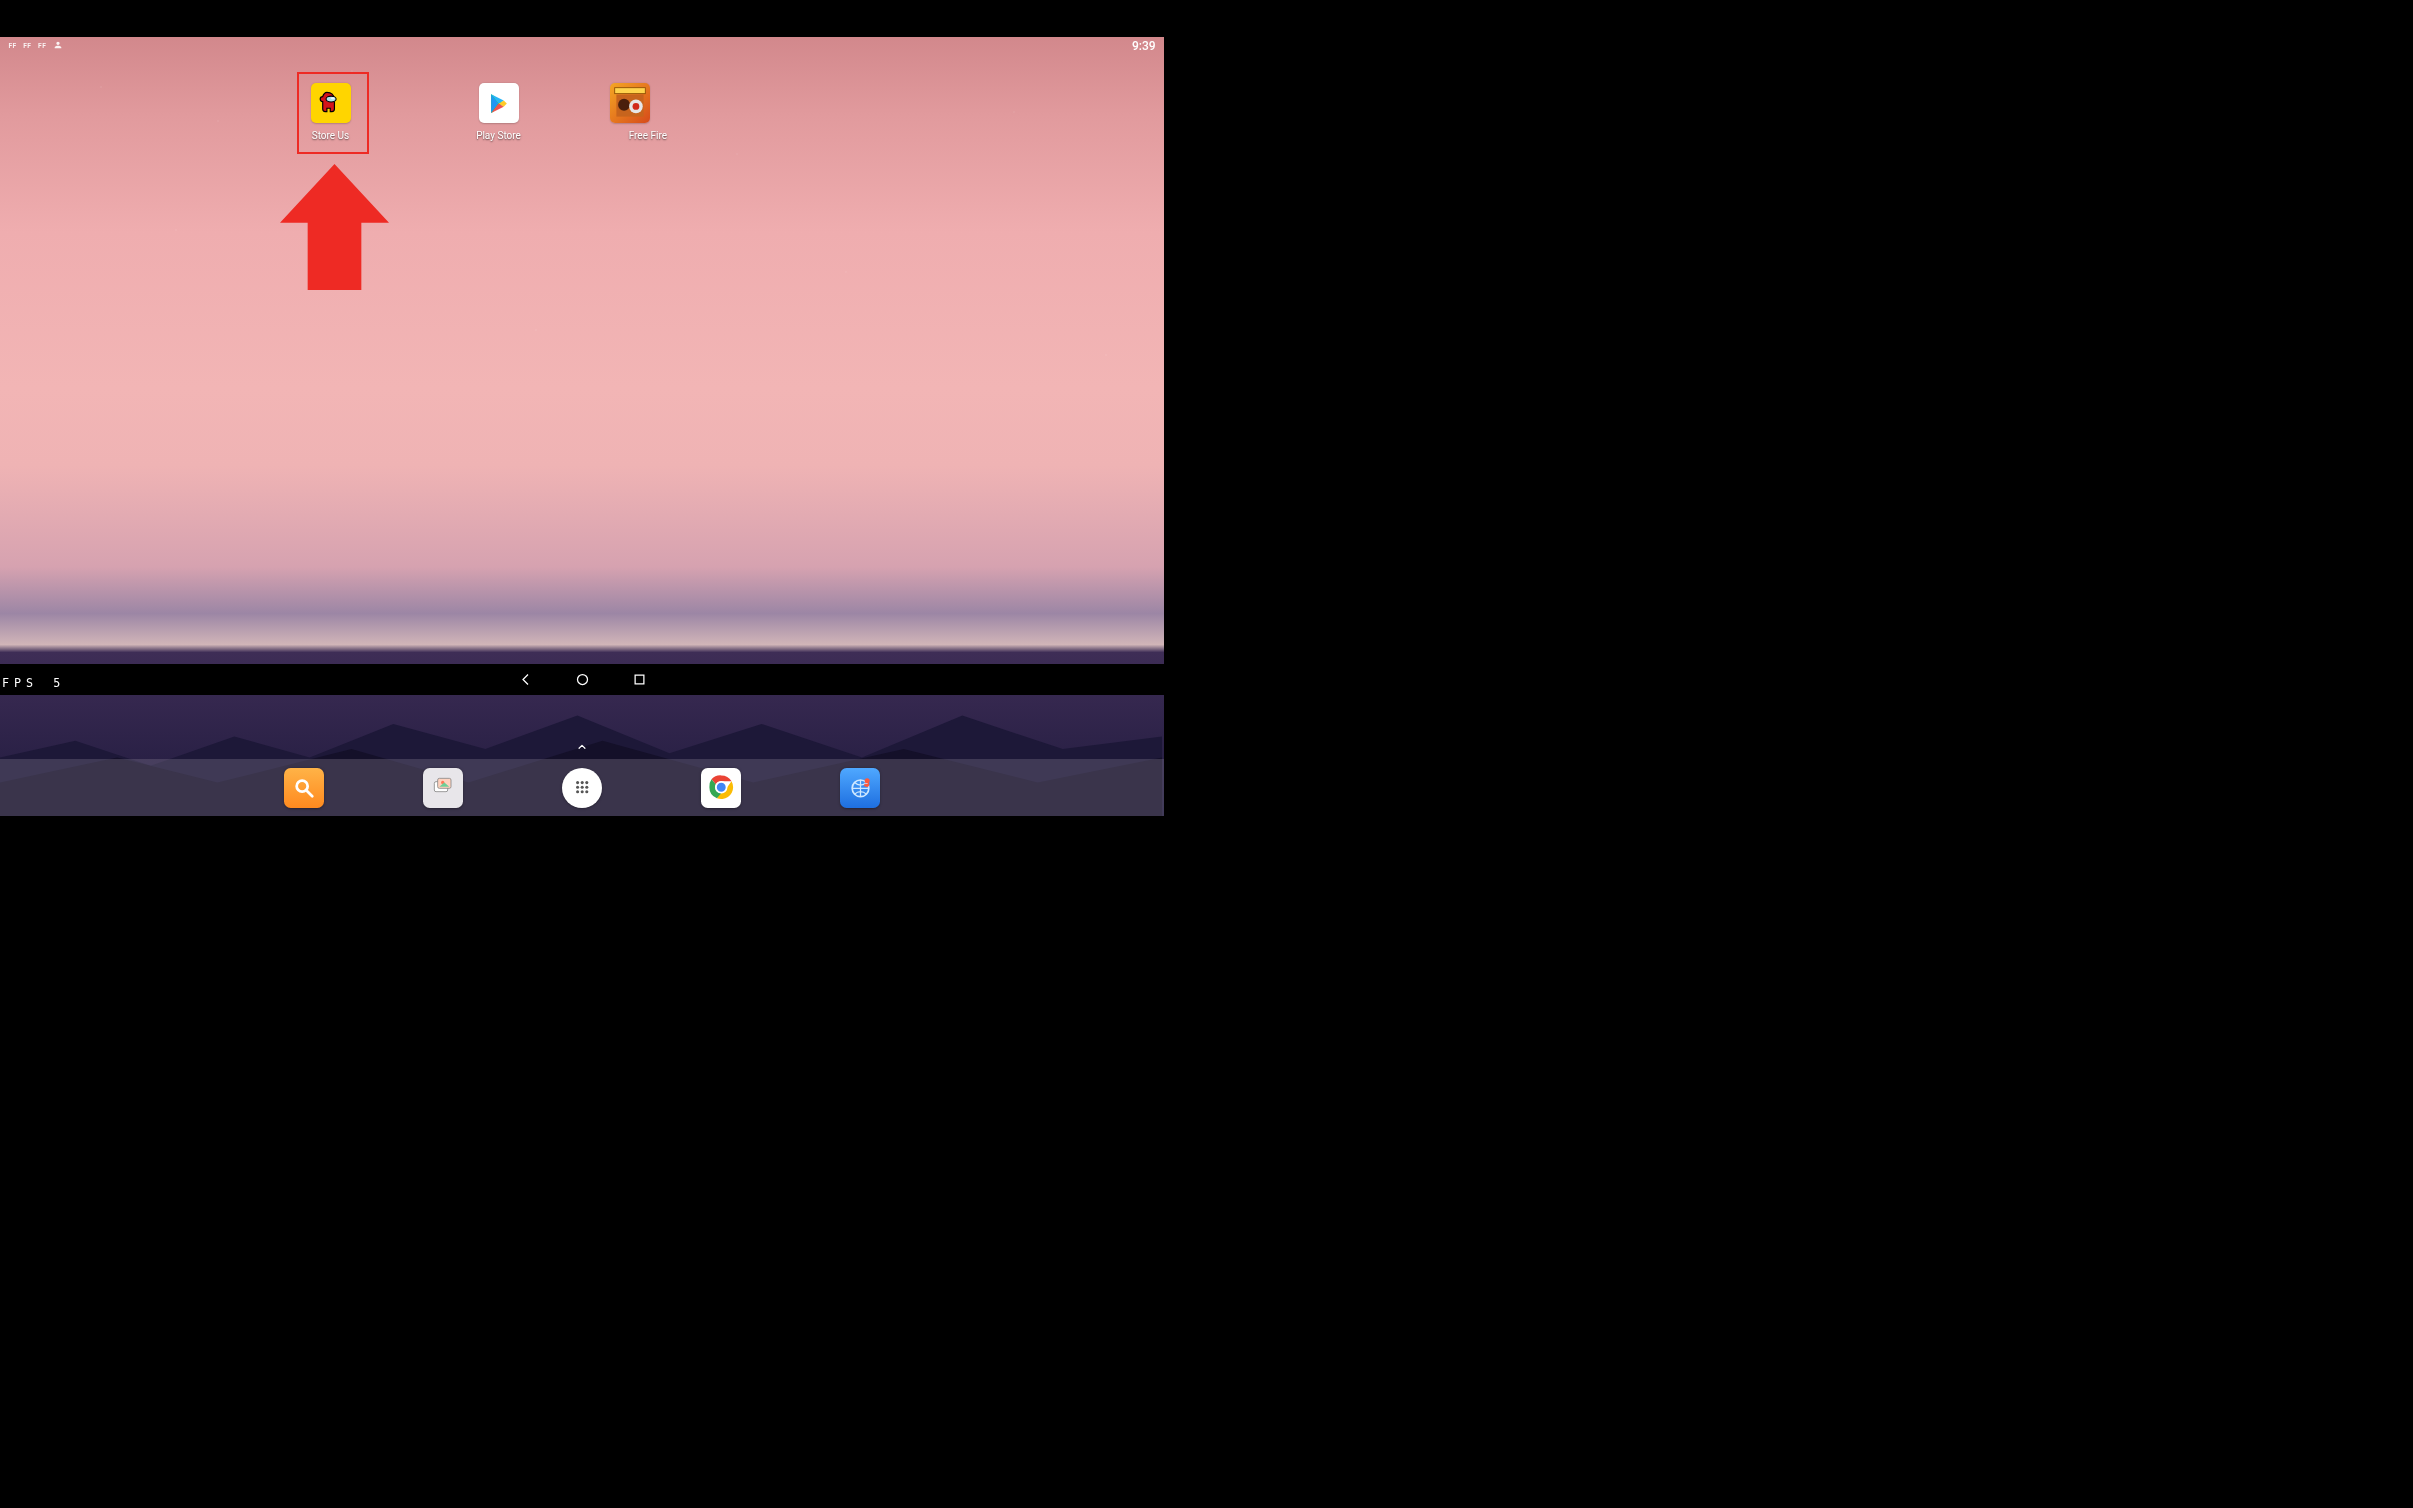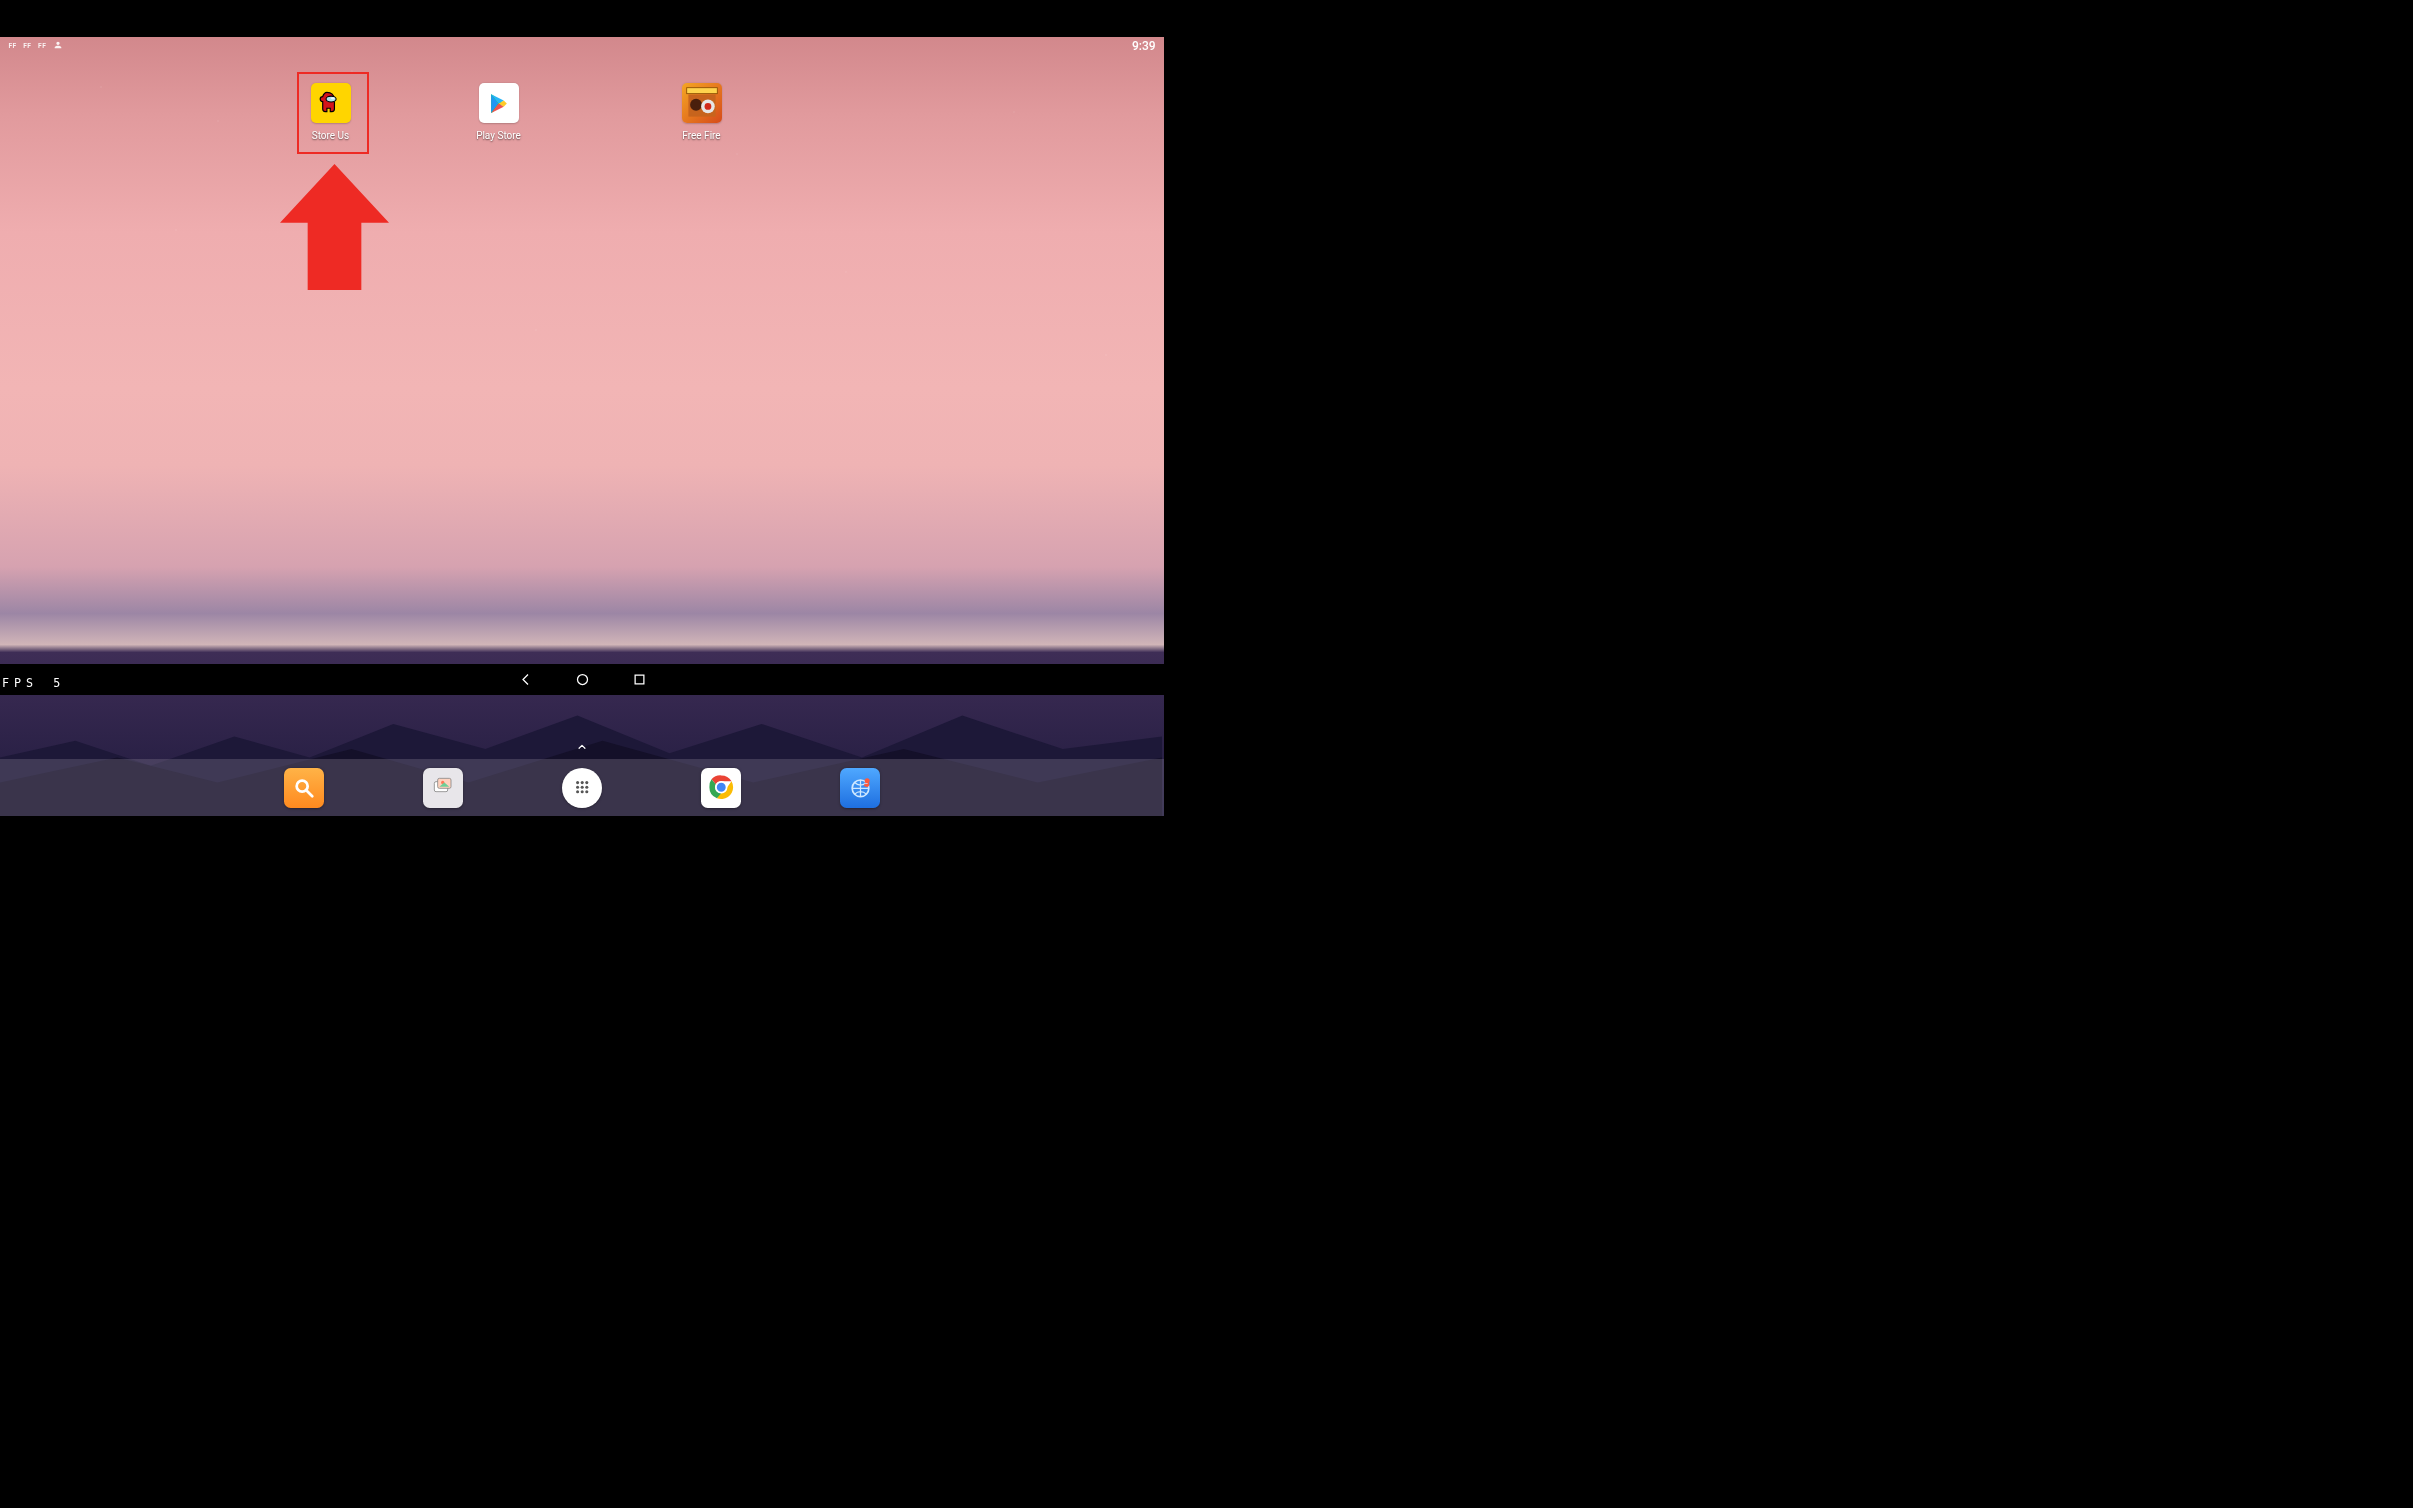--- a/index.html
+++ b/index.html
@@ -235,21 +235,21 @@
             <path d="M24 24l10 6-10-6z" fill="#f44336"></path>
             <polygon points="10,6 34,24 10,42 24,24" fill="#00e676"></polygon>
             <polygon points="24,24 34,18 40,24 34,30" fill="#ffca28"></polygon>
             <polygon points="10,6 34,18 24,24" fill="#29b6f6"></polygon>
             <polygon points="10,42 34,30 24,24" fill="#ef5350"></polygon>
           </svg>
         </div>
         <div class="label">Play Store</div>
       </div>
 
-      <div class="app" style="left:664px;">
+      <div class="app" style="left:592px;text-align:right;">
         <div class="icon-tile" style="background:linear-gradient(135deg,#f5a623,#d64a1a);">
           <svg width="34" height="34" viewBox="0 0 40 40">
             <rect x="2" y="2" width="36" height="7" fill="#ffd34d" stroke="#8a4b00" stroke-width="1"></rect>
             <rect x="4" y="10" width="32" height="26" fill="#c7641d"></rect>
             <circle cx="13" cy="22" r="7" fill="#4a1f0c"></circle>
             <circle cx="27" cy="24" r="8" fill="#e6e6e6"></circle>
             <circle cx="27" cy="24" r="4" fill="#d12a1a"></circle>
           </svg>
         </div>
         <div class="label">Free Fire</div>

